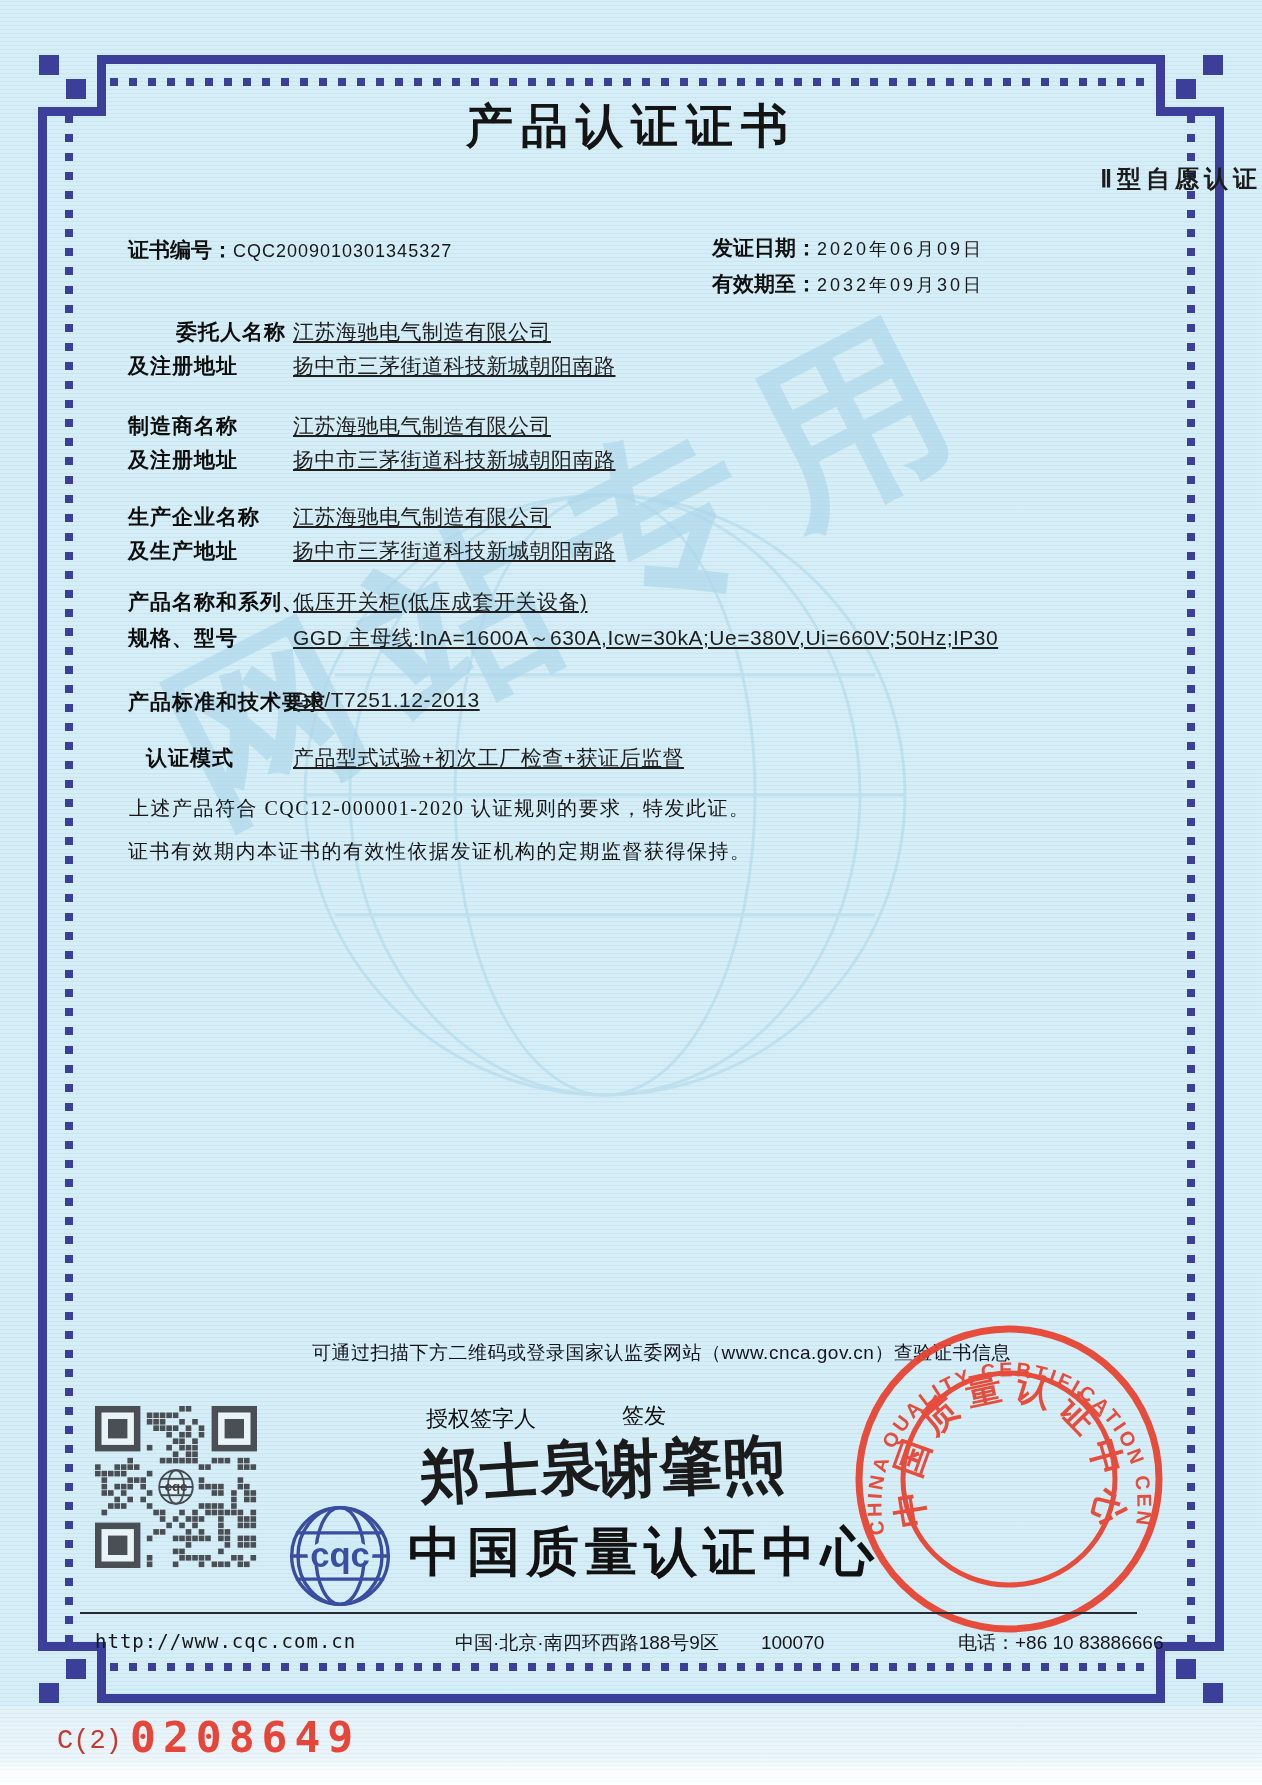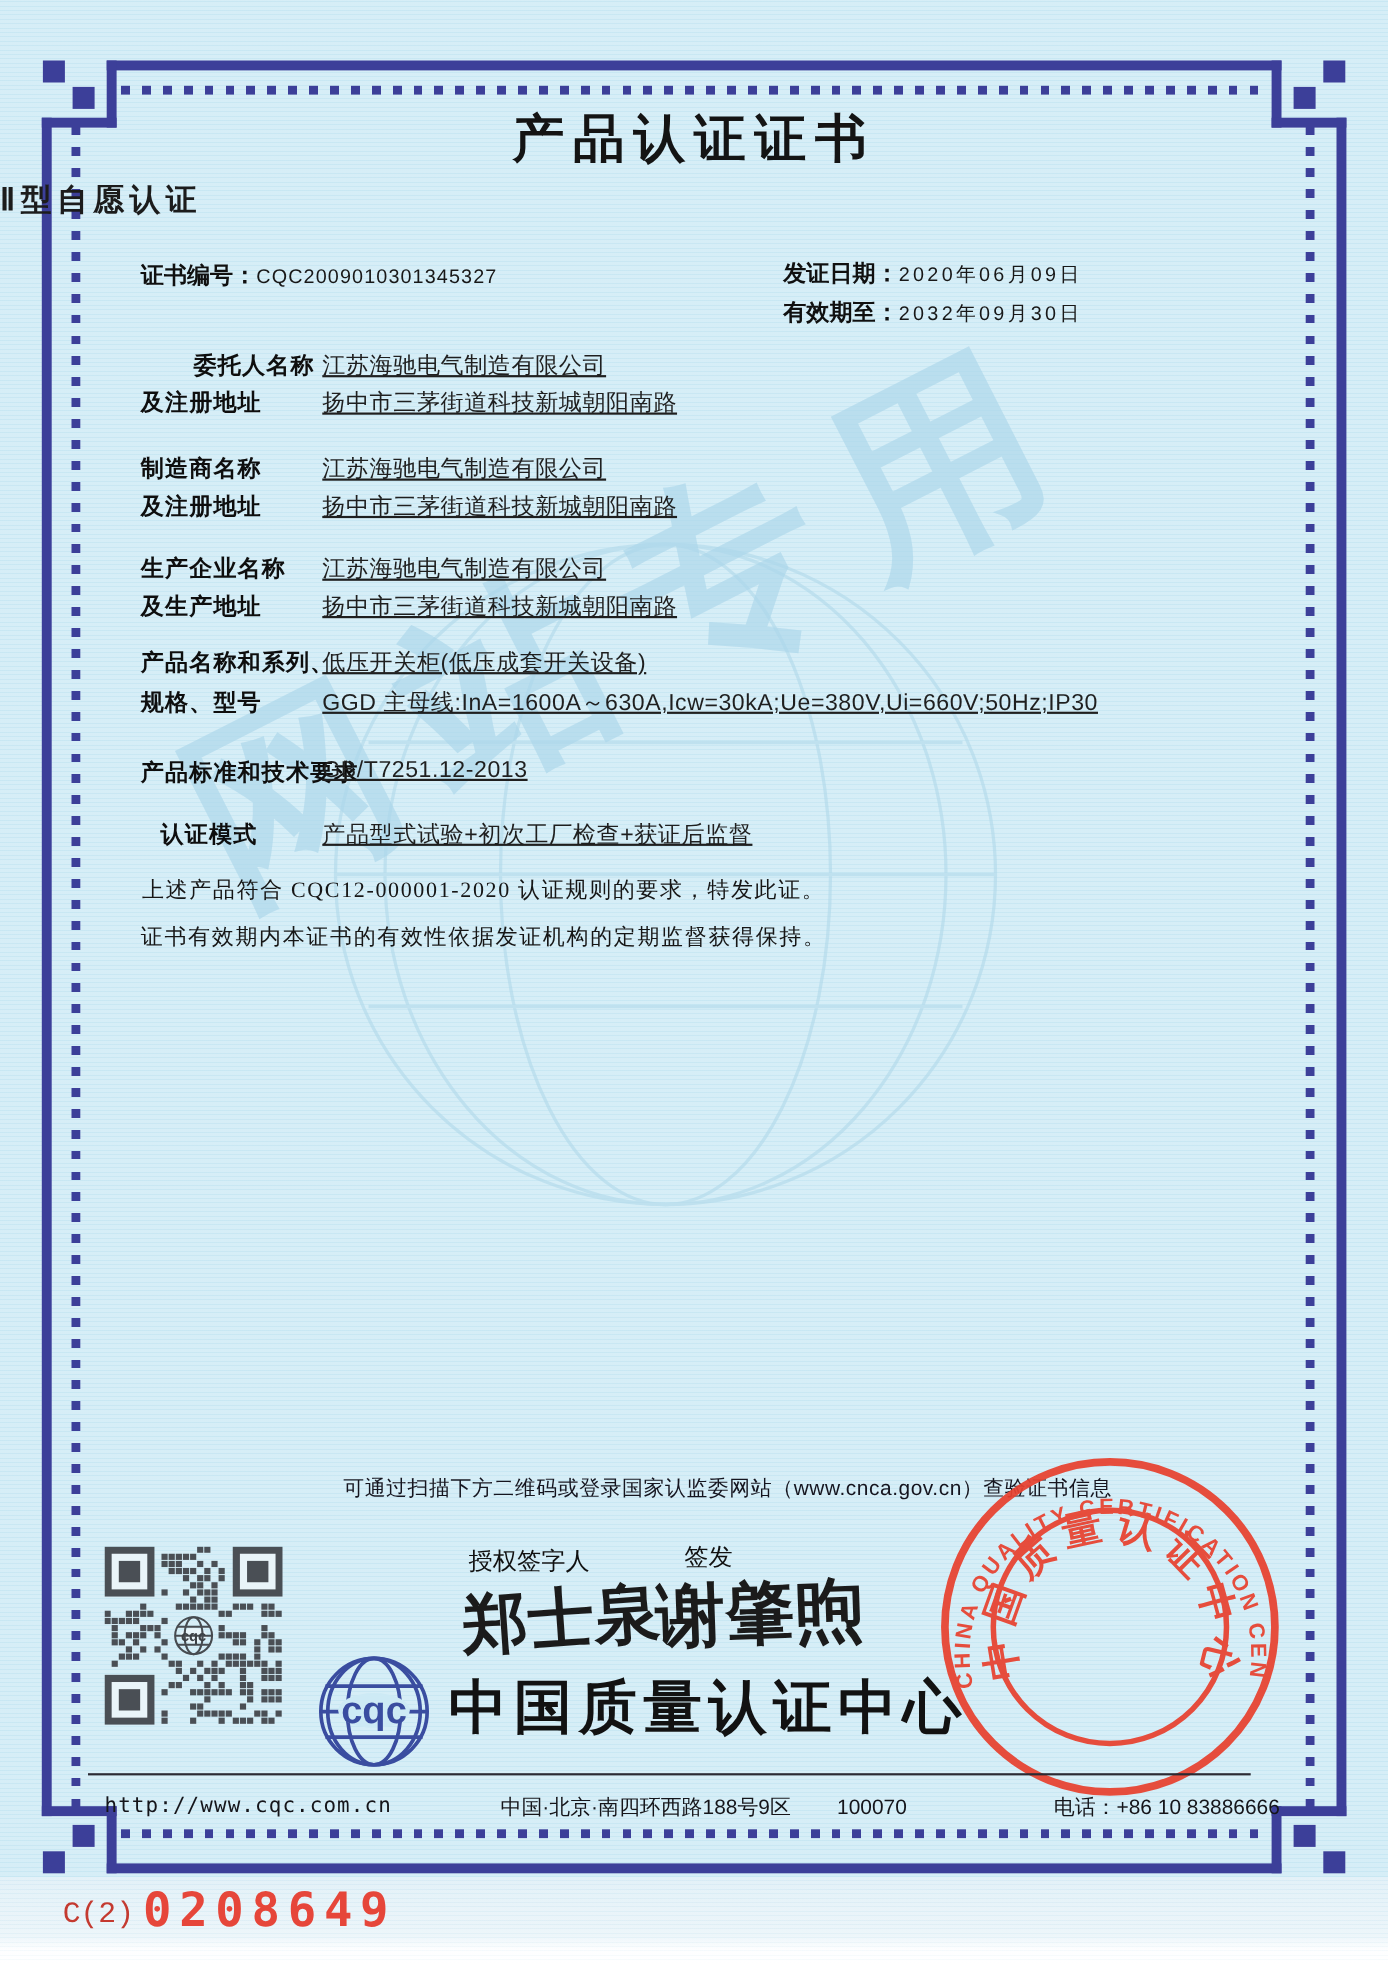--- a/index.html
+++ b/index.html
@@ -9,21 +9,21 @@
         background:linear-gradient(180deg,#cdeaf5 0px,#cdeaf5 1706px,#ddeef7 1706px,#e9f4f9 1760px,#fdfeff 1772px,#ffffff 100%);}
   .page::before{content:"";position:absolute;inset:0;
         background:repeating-linear-gradient(0deg,rgba(255,255,255,.18) 0 3px,rgba(150,200,220,.08) 3px 4px);
         pointer-events:none;}
   .abs{position:absolute;}
   .bar{position:absolute;background:var(--frame);}
   .sq{position:absolute;width:20px;height:20px;background:var(--frame);}
   .dot-h{position:absolute;height:8px;background:repeating-linear-gradient(90deg,var(--frame) 0 8px,transparent 8px 19px);}
   .dot-v{position:absolute;width:8px;background:repeating-linear-gradient(180deg,var(--frame) 0 8px,transparent 8px 19px);}
   .title{width:100%;text-align:center;font-size:47px;font-weight:bold;color:#141414;letter-spacing:8px;}
-  .subtitle{width:100%;text-align:left;font-size:28px;font-weight:bold;color:#1c1c1c;letter-spacing:5px;font-family:"Liberation Serif",serif;}
+  .subtitle{width:100%;text-align:right;font-size:24px;font-weight:bold;color:#1c1c1c;letter-spacing:5px;font-family:"Liberation Serif",serif;}
   .meta-label{font-family:"Liberation Serif",serif;font-size:21px;color:#101010;font-weight:bold;}
   .meta-value{font-size:18px;color:#181818;letter-spacing:1px;margin-top:28px;}
   .f-label{font-size:21px;font-weight:bold;color:#0e0e0e;letter-spacing:1px;}
   .f-value{font-size:21px;color:#1f1f1f;letter-spacing:.5px;text-decoration:underline;}
   .stmt{font-family:"Liberation Serif",serif;font-size:20px;color:#161616;letter-spacing:1.5px;}
   .note{font-size:19px;color:#15151f;letter-spacing:.5px;}
   .sig-label{font-family:"Liberation Serif",serif;font-size:22px;color:#111;}
   .sig-name{font-family:"Liberation Serif",serif;font-weight:bold;color:#1b1b1b;}
   .org-name{font-size:53px;font-weight:600;color:#121212;letter-spacing:6px;}
   .footer-text{font-size:19px;color:#15151a;}

